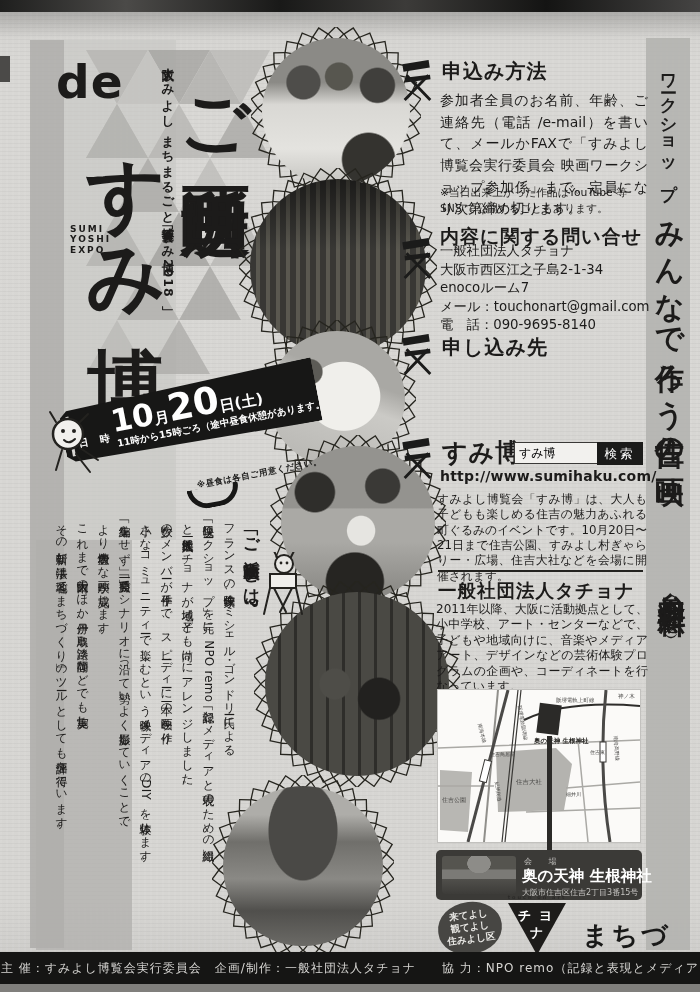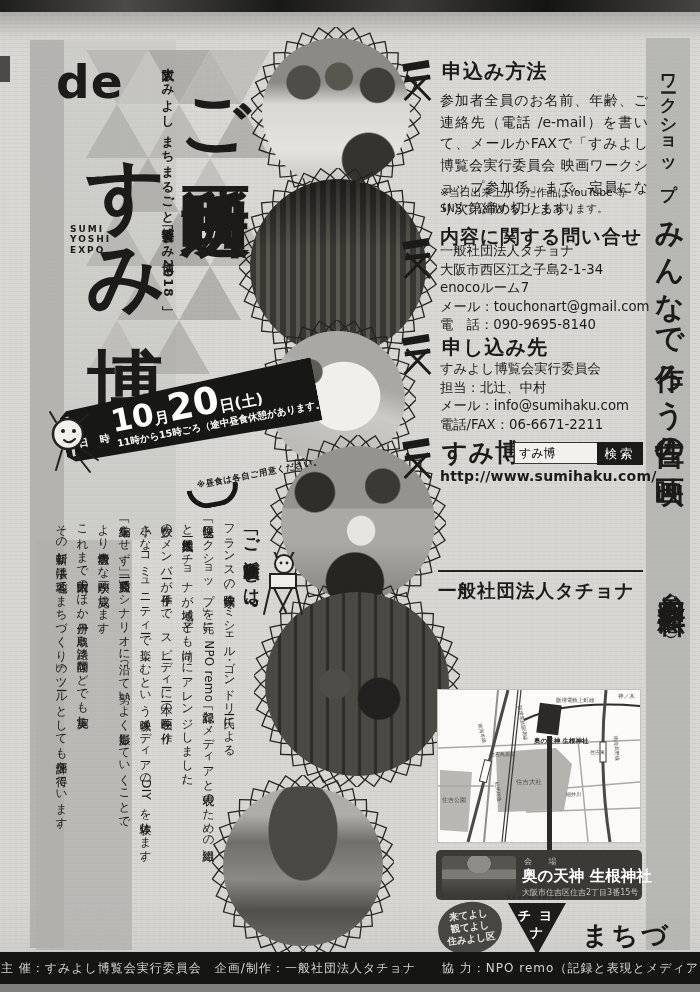--- a/index.html
+++ b/index.html
@@ -429,37 +429,35 @@
 enocoルーム7
 メール：touchonart@gmail.com
 電　話：090-9695-8140</div>
 
   <svg class="abs chair" style="left:398px;top:334px;" viewBox="0 0 40 44">
     <rect x="5" y="2" width="28" height="8" fill="#1b1b1a" transform="rotate(-9 19 6)"></rect>
     <rect x="7" y="17" width="27" height="5" fill="#1b1b1a" transform="rotate(-7 20 19)"></rect>
     <path d="M7 42 L32 16 M9 16 L34 42" stroke="#1b1b1a" stroke-width="3" fill="none"></path>
   </svg>
   <div class="abs secHead" style="left:442px;top:334px;">申し込み先</div>
-  <div class="abs secLines" style="left:440px;top:360px;">すみよし博覧会実行委員会
-担当：北辻、中村
-メール：info@sumihaku.com
-電話/FAX：06-6671-2211</div>
 
   <svg class="abs chair" style="left:398px;top:438px;" viewBox="0 0 40 44">
     <rect x="5" y="2" width="28" height="8" fill="#1b1b1a" transform="rotate(-9 19 6)"></rect>
     <rect x="7" y="17" width="27" height="5" fill="#1b1b1a" transform="rotate(-7 20 19)"></rect>
     <path d="M7 42 L32 16 M9 16 L34 42" stroke="#1b1b1a" stroke-width="3" fill="none"></path>
   </svg>
   <div class="abs secHead" style="left:442px;top:436px;font-size:25px;">すみ博</div>
   <input class="abs searchInput" readonly="" value="すみ博" style="">
   <div class="abs searchBtn">検索</div>
   <div class="abs urlBig" style="left:440px;top:468px;">http://www.sumihaku.com/</div>
+  <div class="abs secBody" style="left:437px;top:492px;width:210px;font-size:11.8px;line-height:1.3;">すみよし博覧会「すみ博」は、大人も子どもも楽しめる住吉の魅力あふれる町ぐるみのイベントです。10月20日〜21日まで住吉公園、すみよし村ぎゃらりー・広場、住吉大社などを会場に開催されます。</div>
 
   <div class="abs hr"></div>
   <div class="abs secHead" style="left:438px;top:578px;font-size:18.5px;">一般社団法人タチョナ</div>
+  <div class="abs secBody" style="left:436px;top:602px;width:212px;font-size:12px;line-height:1.29;">2011年以降、大阪に活動拠点として、小中学校、アート・センターなどで、子どもや地域向けに、音楽やメディアアート、デザインなどの芸術体験プログラムの企画や、コーディネートを行なっています。</div>
 
   <svg class="abs map" viewBox="0 0 202 152">
     <rect x="0" y="0" width="202" height="152" fill="#fbfaf8"></rect>
     <polygon points="2,80 34,82 30,142 2,140" fill="#b8b7b3"></polygon>
     <polygon points="58,62 118,58 134,74 126,120 60,122" fill="#b4b3af"></polygon>
     <path d="M0,58 L202,50 M0,96 L56,96 M128,98 L202,92 M140,50 L150,152 M88,122 L202,118" stroke="#aaa9a5" stroke-width="1.5" fill="none"></path>
     <path d="M60,0 L46,152" stroke="#908f8b" stroke-width="2" fill="none"></path>
     <path d="M70,0 L30,152" stroke="#4a4947" stroke-width="3" fill="none"></path>
     <path d="M80,0 L64,152 M83,0 L67,152" stroke="#3a3936" stroke-width="1.2" fill="none"></path>
     <path d="M86,30 Q128,10 202,16" stroke="#2e2d2b" stroke-width="2" fill="none"></path>

